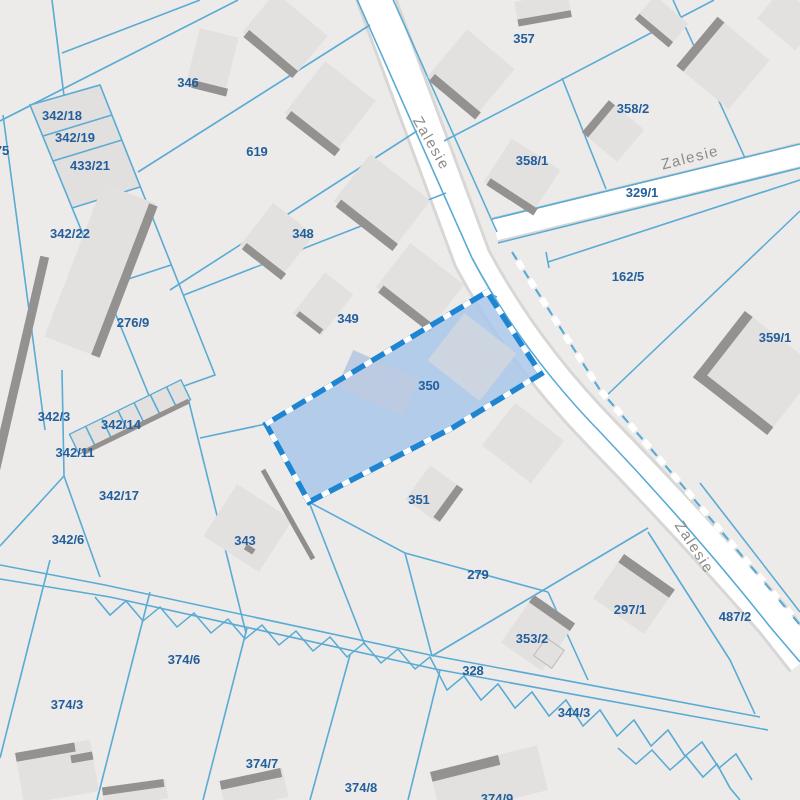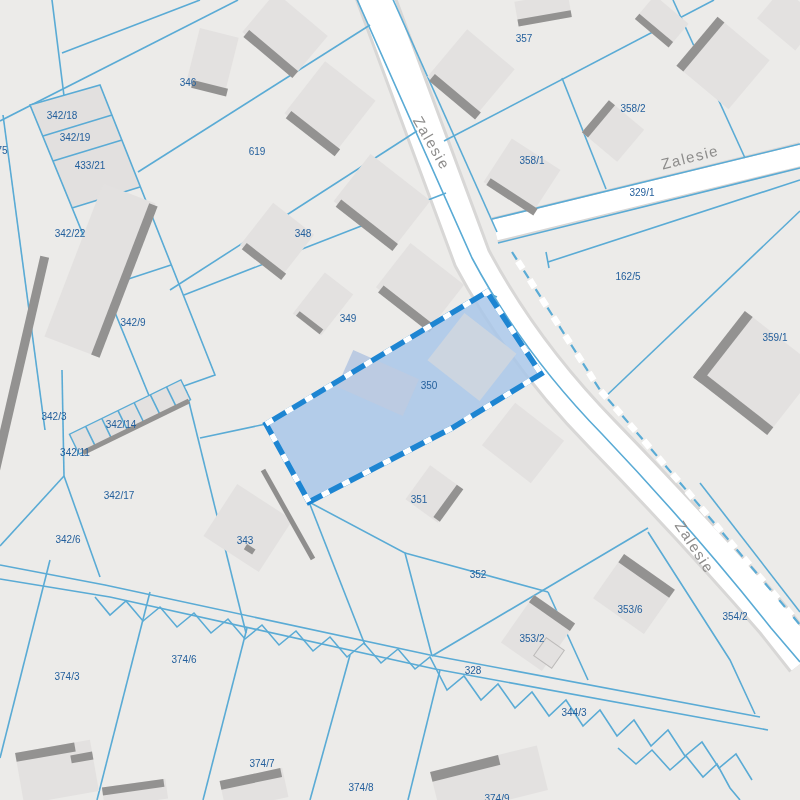--- a/index.html
+++ b/index.html
@@ -7,21 +7,21 @@
     --building:#e3e1e0; --building_shadow:#939291; --parcel_label:#235f9c;
     --street_label:#8d8c8b; --selection_fill:#a9c7e9; --selection_border:#1d85d2;
   }
   html,body{margin:0;padding:0}
   .map{position:relative;width:800px;height:800px;overflow:hidden;background:var(--background);
        font-family:"Liberation Sans",sans-serif;cursor:default}
   .map svg{position:absolute;left:0;top:0}
   .bl{fill:none;stroke:var(--boundary);stroke-width:1.6}
   .bld{fill:var(--building)}
   .shd{fill:var(--building_shadow)}
-  .pl{position:absolute;transform:translate(-50%,-50%);font-size:10px;font-weight:normal;
+  .pl{position:absolute;transform:translate(-50%,-50%);font-size:13px;font-weight:bold;
       color:var(--parcel_label);white-space:nowrap;z-index:5}
   .sl{position:absolute;transform:translate(-50%,-50%) rotate(var(--r,0deg));font-size:15px;
       font-weight:500;letter-spacing:1.5px;color:var(--street_label);white-space:nowrap;z-index:4}
 </style>
 </head>
 <body>
 
 <div class="map">
 <svg width="800" height="800" viewBox="0 0 800 800">
 
@@ -217,47 +217,47 @@
     <path d="M 512,252 L 600,390 Q 700,505 800,625" fill="none" stroke="var(--boundary)" stroke-width="2.2" stroke-dasharray="9 13"></path>
     <path d="M 512,252 L 600,390 Q 700,505 800,625" fill="none" stroke="#ffffff" stroke-width="6.5" stroke-dasharray="9 13" stroke-dashoffset="11"></path>
   </g>
 </svg>
 
   <div class="pl" style="left:2px;top:150px">75</div>
   <div class="pl" style="left:62px;top:115px">342/18</div>
   <div class="pl" style="left:75px;top:137px">342/19</div>
   <div class="pl" style="left:90px;top:165px">433/21</div>
   <div class="pl" style="left:70px;top:233px">342/22</div>
-  <div class="pl" style="left:133px;top:322px">342/9</div>
+  <div class="pl" style="left:133px;top:322px">276/9</div>
   <div class="pl" style="left:188px;top:82px">346</div>
   <div class="pl" style="left:257px;top:151px">619</div>
   <div class="pl" style="left:303px;top:233px">348</div>
   <div class="pl" style="left:348px;top:318px">349</div>
   <div class="pl" style="left:429px;top:385px">350</div>
   <div class="pl" style="left:524px;top:38px">357</div>
   <div class="pl" style="left:633px;top:108px">358/2</div>
   <div class="pl" style="left:532px;top:160px">358/1</div>
   <div class="pl" style="left:642px;top:192px">329/1</div>
   <div class="pl" style="left:628px;top:276px">162/5</div>
   <div class="pl" style="left:775px;top:337px">359/1</div>
   <div class="pl" style="left:54px;top:416px">342/3</div>
   <div class="pl" style="left:121px;top:424px">342/14</div>
   <div class="pl" style="left:75px;top:452px">342/11</div>
   <div class="pl" style="left:119px;top:495px">342/17</div>
   <div class="pl" style="left:68px;top:539px">342/6</div>
   <div class="pl" style="left:245px;top:540px">343</div>
   <div class="pl" style="left:419px;top:499px">351</div>
-  <div class="pl" style="left:478px;top:574px">352</div>
-  <div class="pl" style="left:630px;top:609px">353/6</div>
+  <div class="pl" style="left:478px;top:574px">279</div>
+  <div class="pl" style="left:630px;top:609px">297/1</div>
   <div class="pl" style="left:532px;top:638px">353/2</div>
   <div class="pl" style="left:473px;top:670px">328</div>
   <div class="pl" style="left:574px;top:712px">344/3</div>
-  <div class="pl" style="left:735px;top:616px">354/2</div>
+  <div class="pl" style="left:735px;top:616px">487/2</div>
   <div class="pl" style="left:184px;top:659px">374/6</div>
-  <div class="pl" style="left:67px;top:676px">374/3</div>
+  <div class="pl" style="left:67px;top:704px">374/3</div>
   <div class="pl" style="left:262px;top:763px">374/7</div>
   <div class="pl" style="left:361px;top:787px">374/8</div>
   <div class="pl" style="left:497px;top:798px">374/9</div>
 
   <div class="sl" style="left:432px;top:143px;--r:60deg">Zalesie</div>
   <div class="sl" style="left:690px;top:157px;--r:-14deg">Zalesie</div>
   <div class="sl" style="left:695px;top:547px;--r:57deg">Zalesie</div>
 </div>
 
 </body></html>

